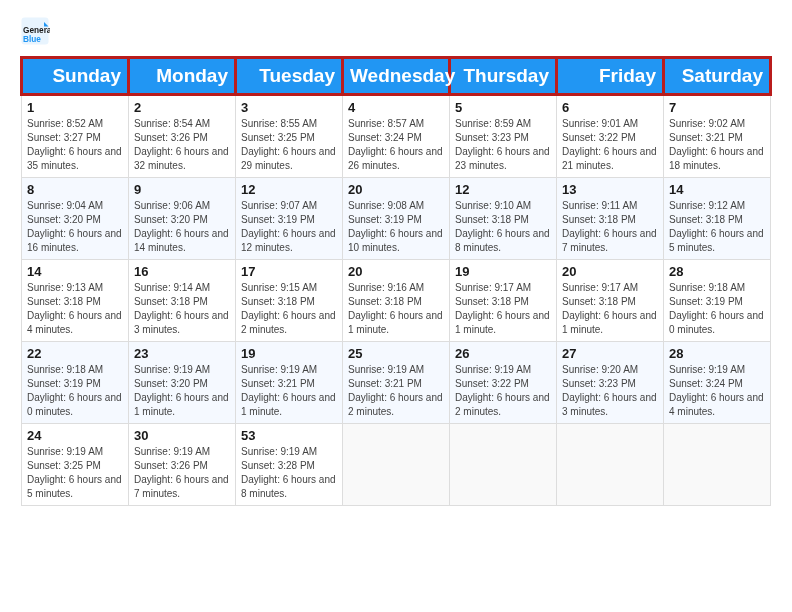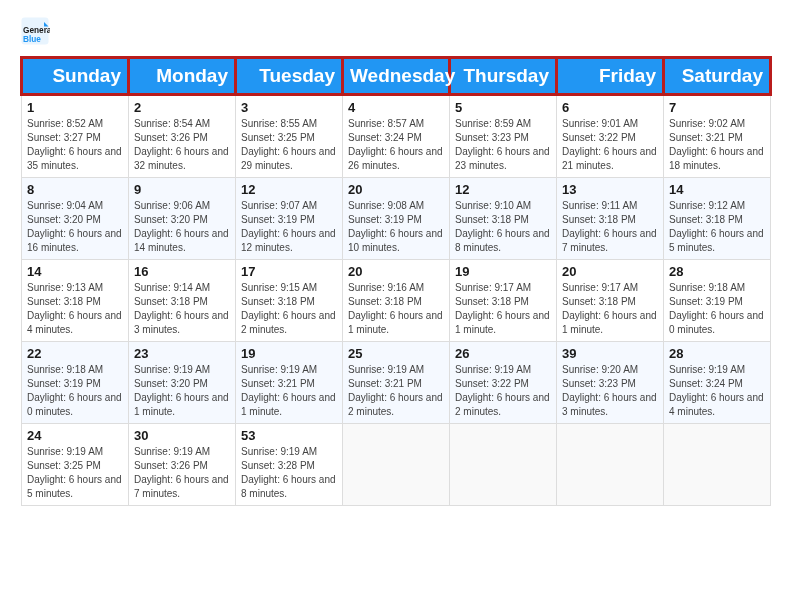--- a/index.html
+++ b/index.html
@@ -229,21 +229,21 @@
       </td>
           <td>
         <span class="day-num">25</span>
         <span class="day-info">Sunrise: 9:19 AM<br>Sunset: 3:21 PM<br>Daylight: 6 hours and 2 minutes.</span>
       </td>
           <td>
         <span class="day-num">26</span>
         <span class="day-info">Sunrise: 9:19 AM<br>Sunset: 3:22 PM<br>Daylight: 6 hours and 2 minutes.</span>
       </td>
           <td>
-        <span class="day-num">39</span>
+        <span class="day-num">27</span>
         <span class="day-info">Sunrise: 9:20 AM<br>Sunset: 3:23 PM<br>Daylight: 6 hours and 3 minutes.</span>
       </td>
           <td>
         <span class="day-num">28</span>
         <span class="day-info">Sunrise: 9:19 AM<br>Sunset: 3:24 PM<br>Daylight: 6 hours and 4 minutes.</span>
       </td>
         </tr>
         <tr class="last-row">
           <td>
         <span class="day-num">24</span>

